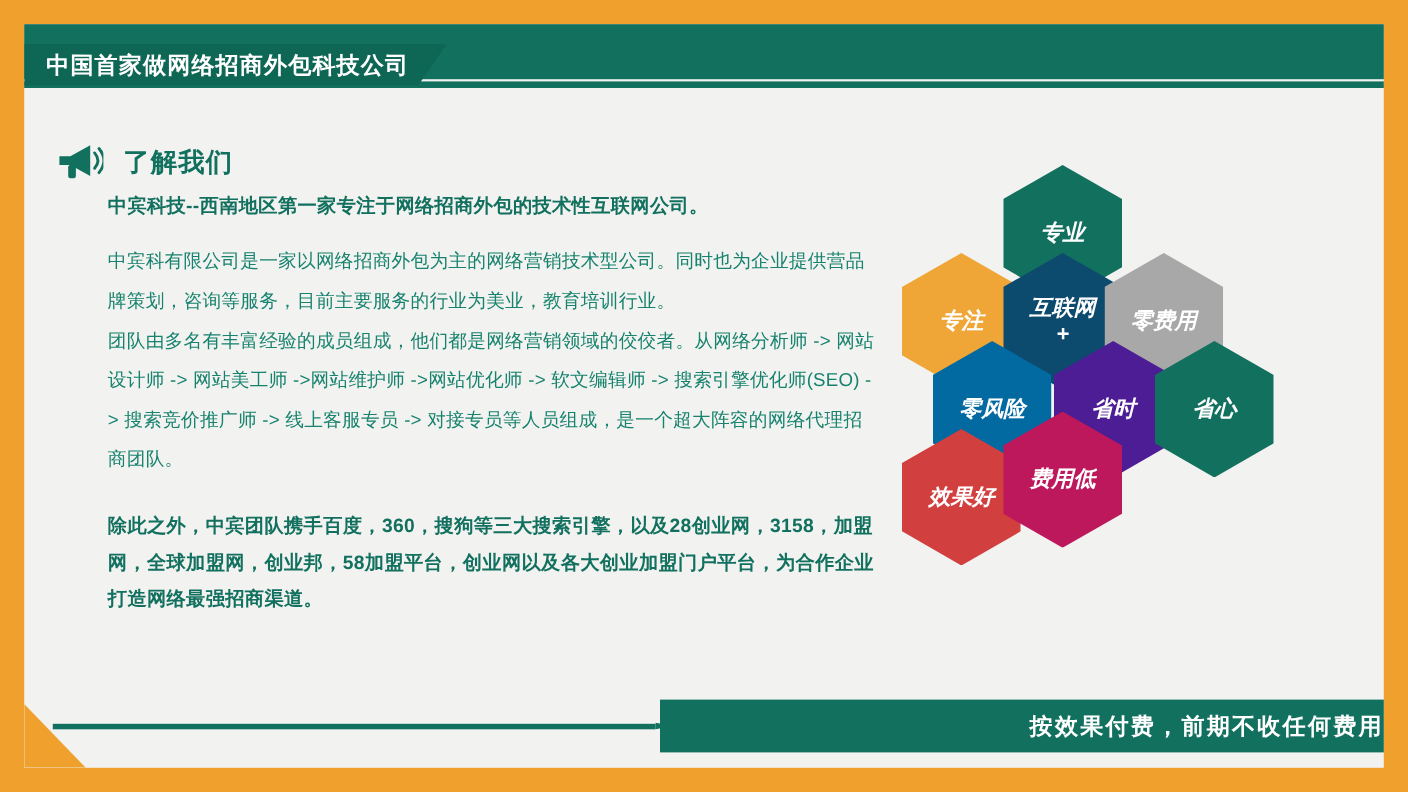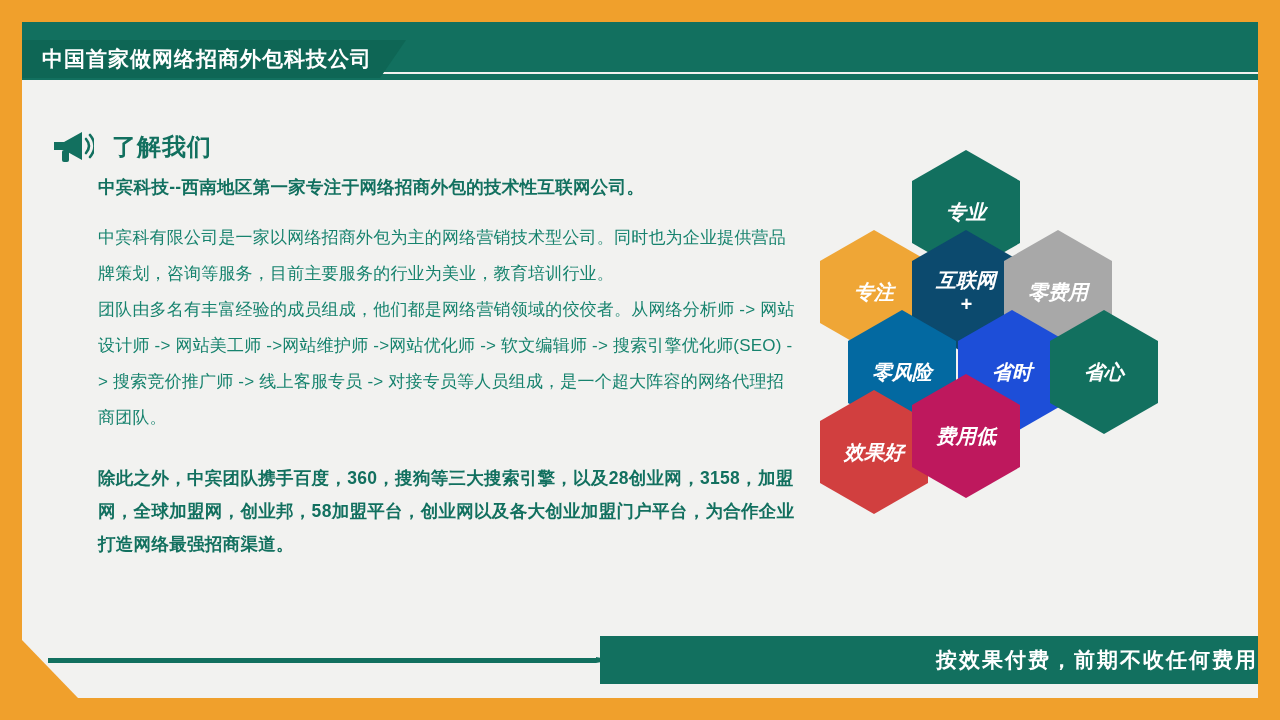--- a/index.html
+++ b/index.html
@@ -226,21 +226,21 @@
       <div class="hex" style="left: 92px; top: 80px; background: #0c4a6e;">
         <span>互联网
 +</span>
       </div>
       <div class="hex" style="left: 184px; top: 80px; background: rgb(168, 168, 168);">
         <span>零费用</span>
       </div>
       <div class="hex" style="left: 28px; top: 160px; background: #0369a1;">
         <span>零风险</span>
       </div>
-      <div class="hex" style="left: 138px; top: 160px; background: #1d4ed8;">
+      <div class="hex" style="left: 138px; top: 160px; background: #4c1d95;">
         <span>省时</span>
       </div>
       <div class="hex" style="left: 230px; top: 160px; background: rgb(18, 112, 95);">
         <span>省心</span>
       </div>
       <div class="hex" style="left: 0px; top: 240px; background: rgb(209, 63, 63);">
         <span>效果好</span>
       </div>
       <div class="hex" style="left: 92px; top: 224px; background: #be185d;">
         <span>费用低</span>

